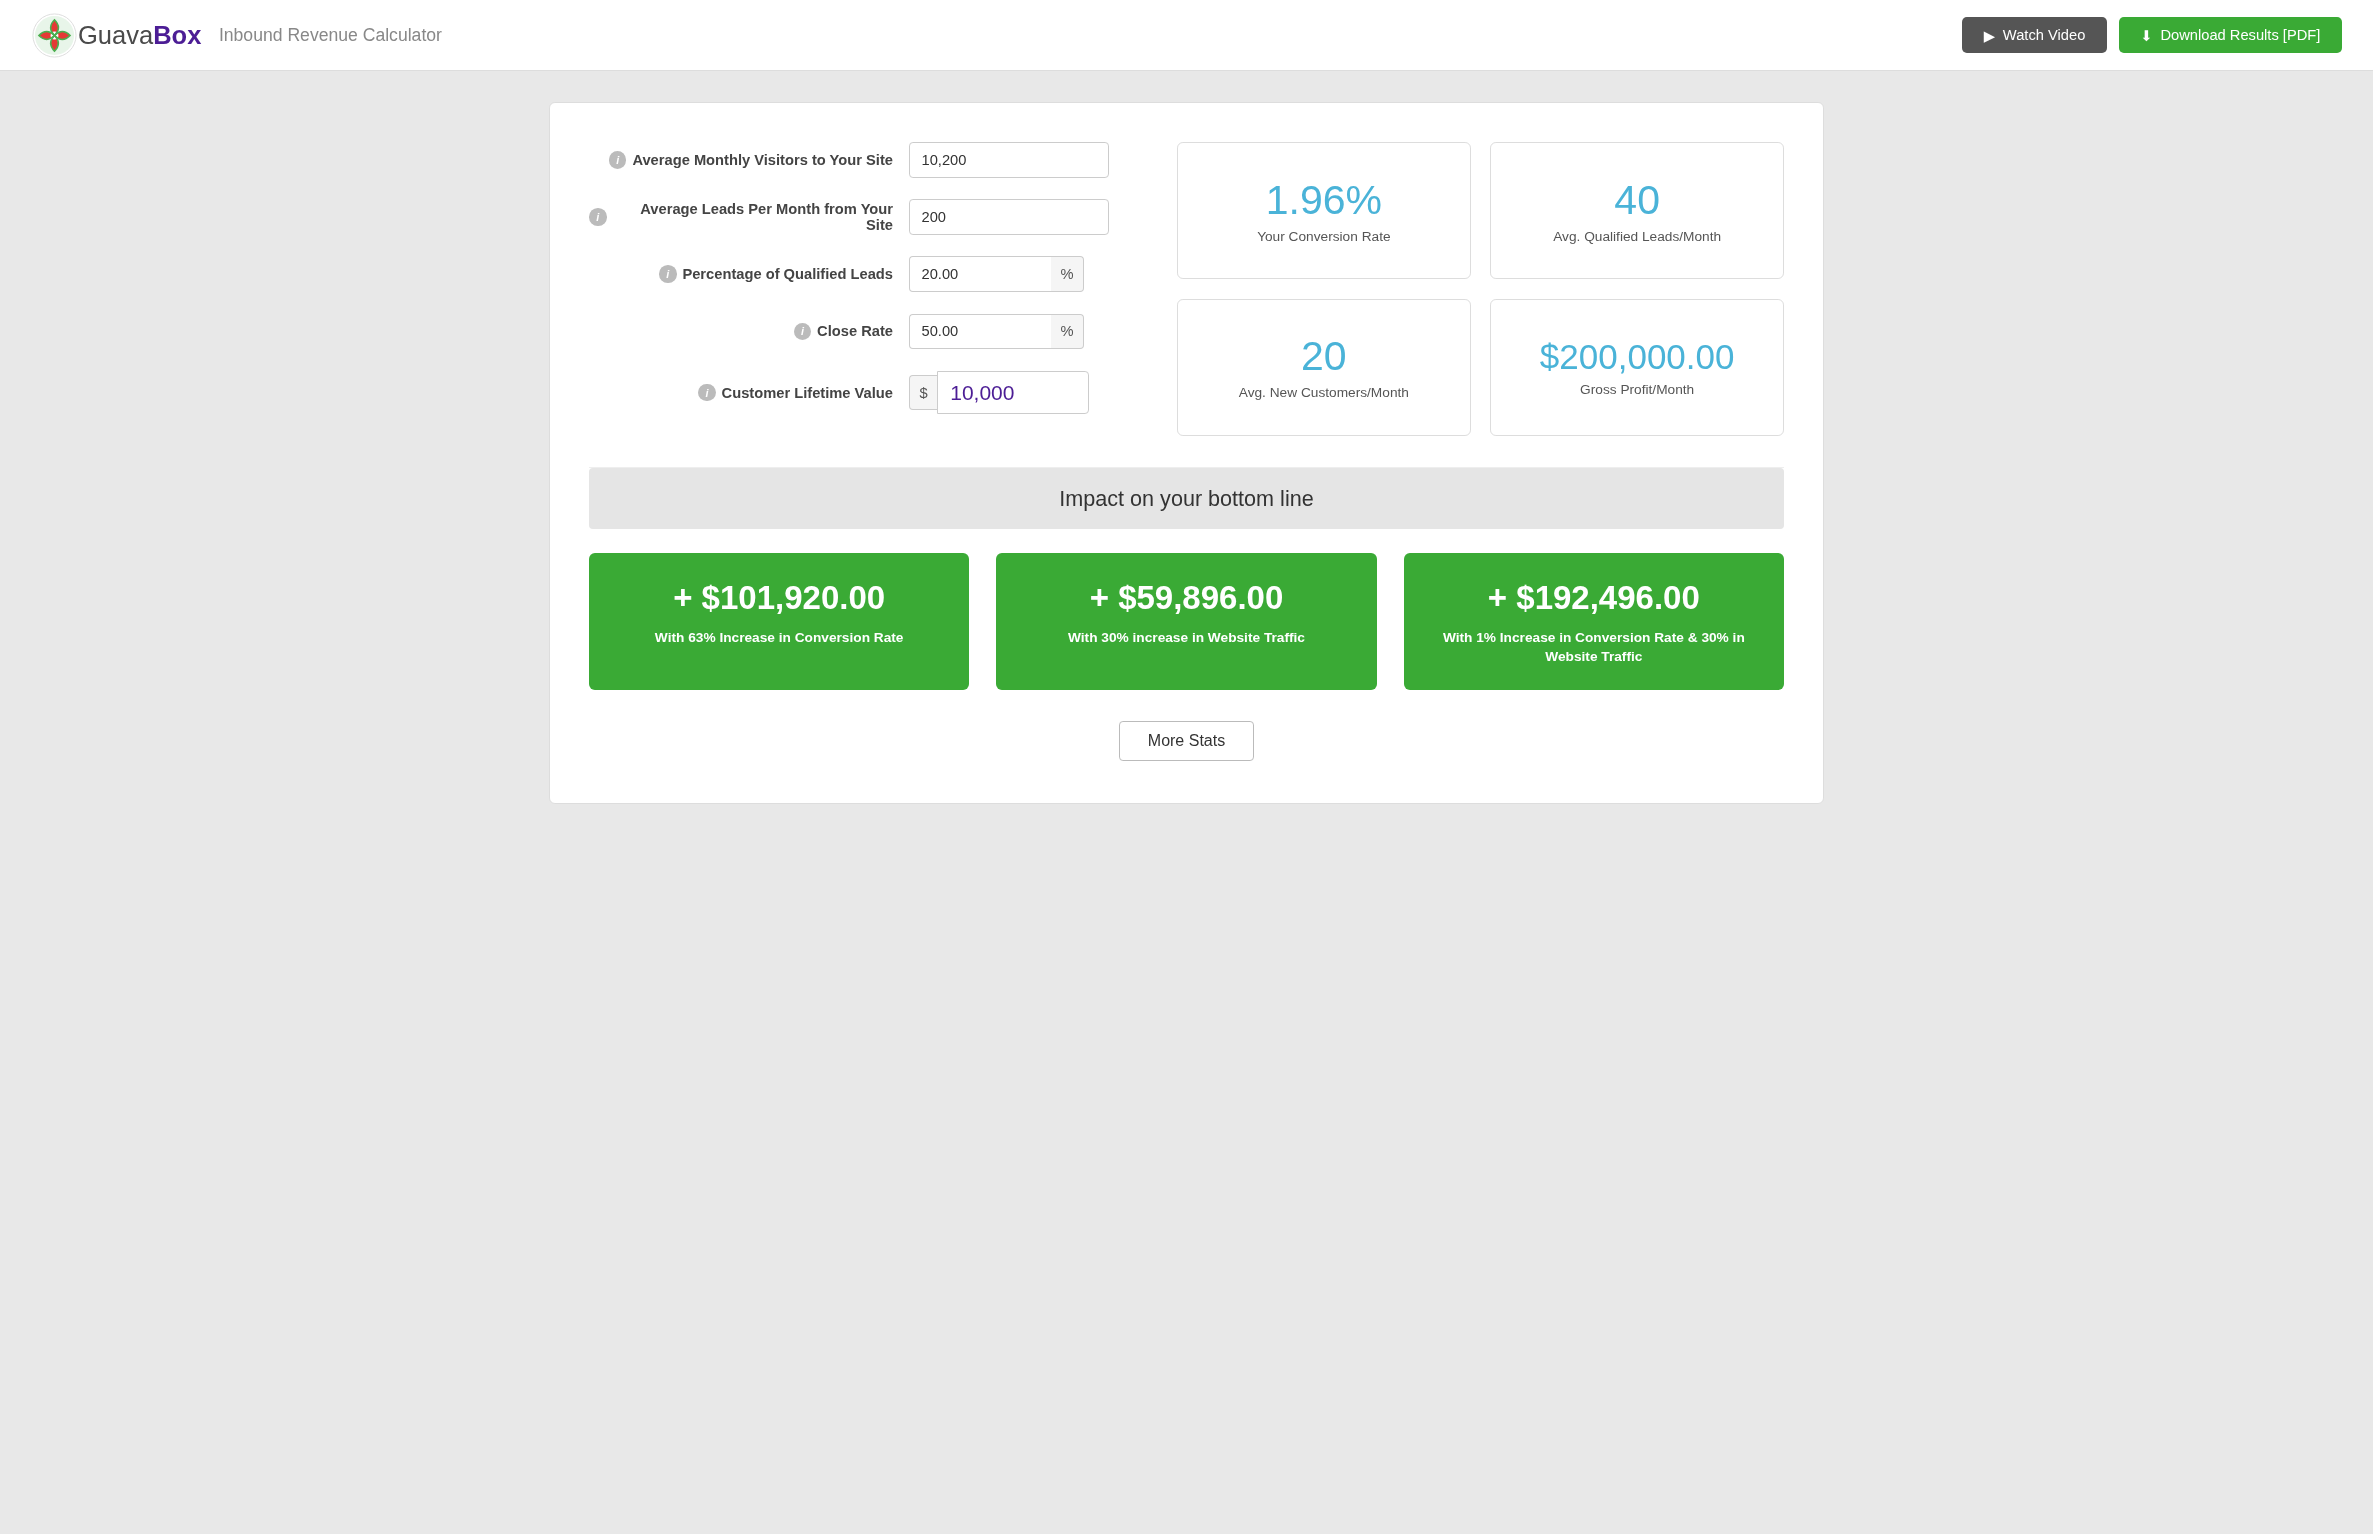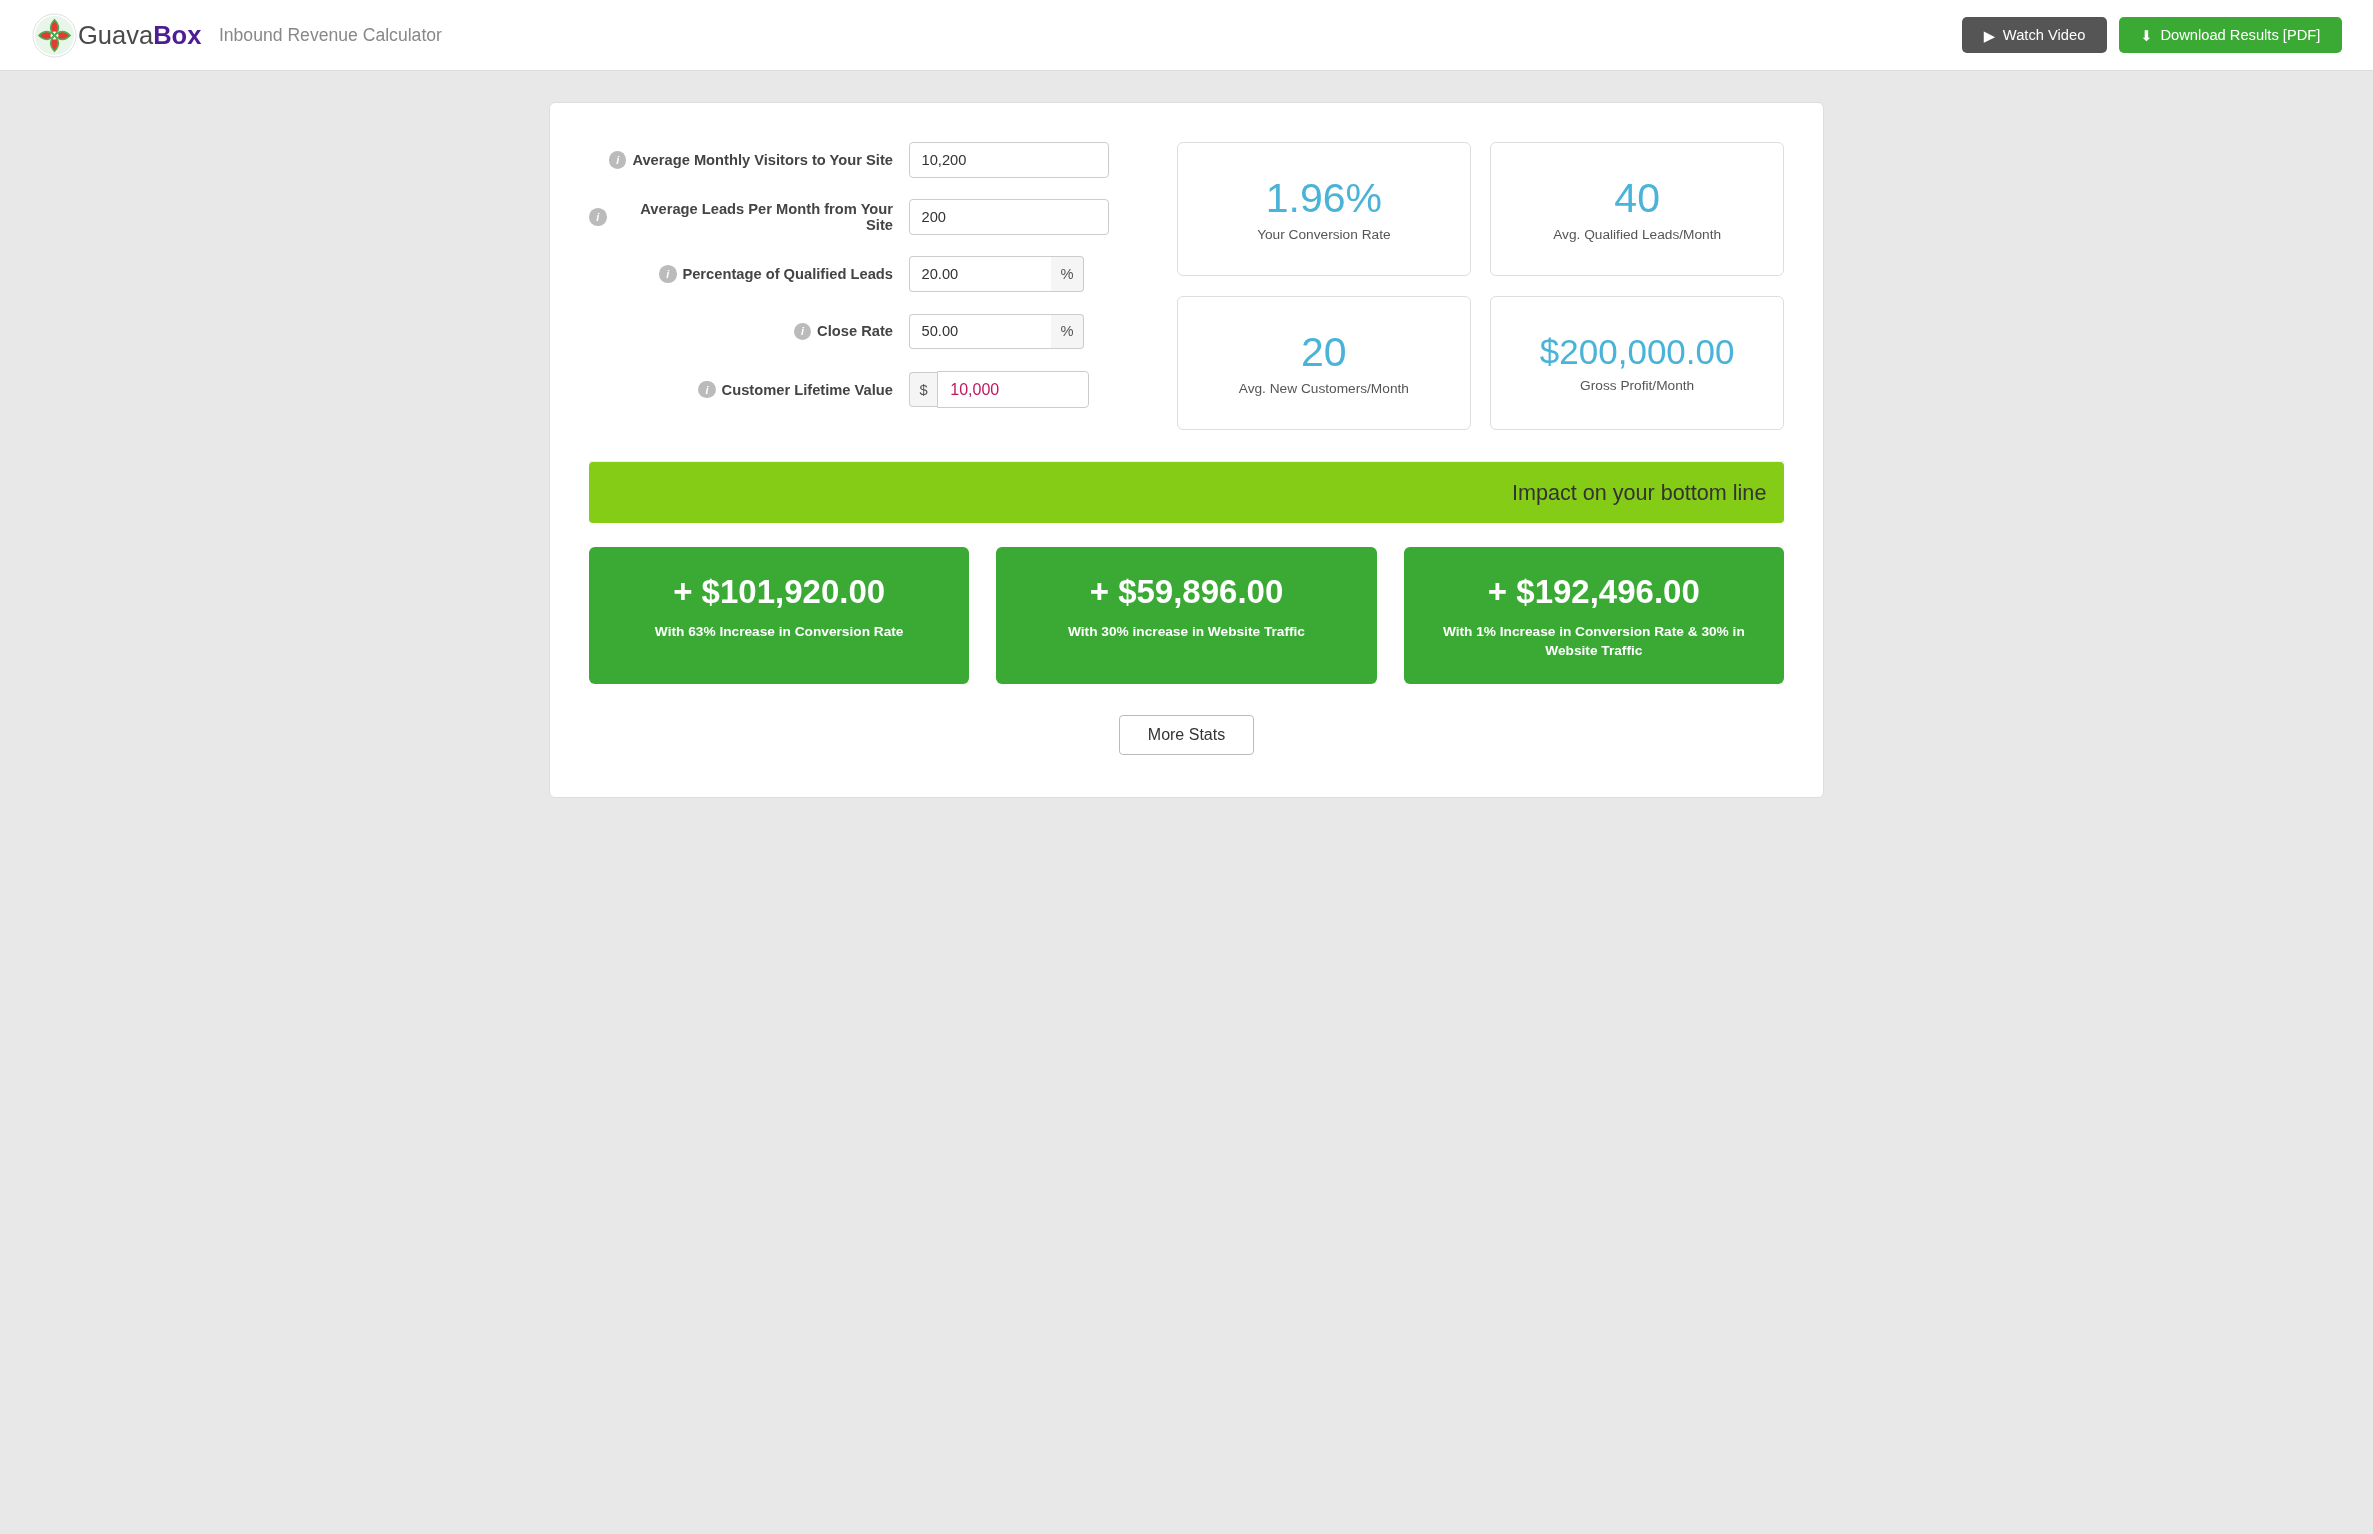--- a/index.html
+++ b/index.html
@@ -148,22 +148,22 @@
       border-radius: 3.9px 0 0 3.9px;
       padding: 8.8px 9.8px;
       background: #f5f5f5;
       font-size: 14.7px;
       color: #555;
     }
     .input-field-with-prefix {
       border: 1px solid #ccc;
       border-radius: 0 3.9px 3.9px 0;
       padding: 8.8px 11.8px;
-      font-size: 16px;
-      color: #be185d;
+      font-size: 21px;
+      color: #4c1d95;
       width: 152px;
       outline: none;
     }
     .input-suffix {
       border: 1px solid #ccc;
       border-left: none;
       border-radius: 0 3.9px 3.9px 0;
       padding: 8.8px 9.8px;
       background: #f5f5f5;
       font-size: 14.7px;
@@ -215,22 +215,22 @@
       margin-top: 5.9px;
       text-align: center;
     }
 
     
     .impact-section {
       border-top: 1px solid #eee;
       padding-top: 0;
     }
     .impact-header {
-      background: #84cc16;
-      text-align: right;
+      background: #e5e5e5;
+      text-align: center;
       padding: 17.6px;
       font-size: 21.6px;
       font-weight: 400;
       color: #333;
       margin-bottom: 23.5px;
       border-radius: 3.9px;
     }
     .impact-cards {
       display: grid;
       grid-template-columns: 1fr 1fr 1fr;

